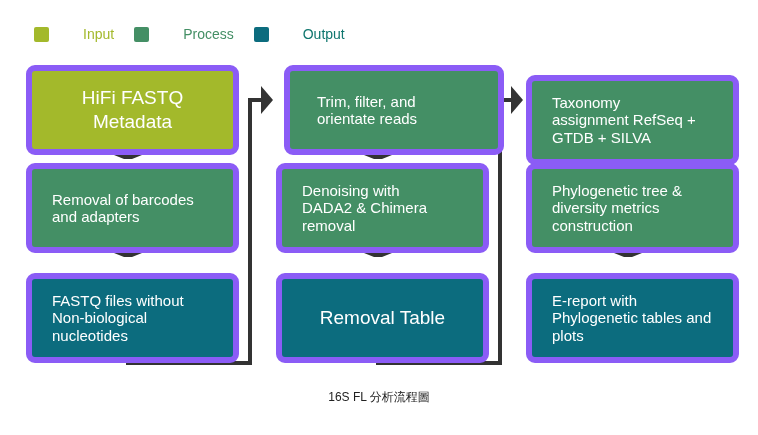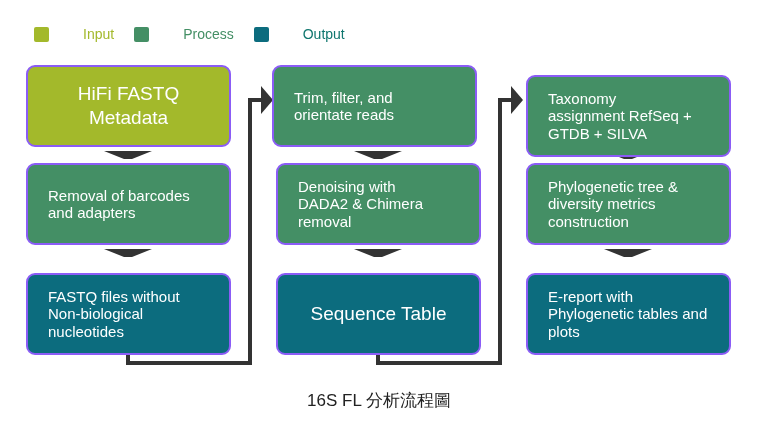--- a/index.html
+++ b/index.html
@@ -4,33 +4,33 @@
 <style>
   html, body { margin: 0; padding: 0; background: #ffffff; }
   body { width: 758px; height: 435px; position: relative; overflow: hidden;
          font-family: "Liberation Sans", "DejaVu Sans", sans-serif; }
 
   .legend { position: absolute; top: 26px; left: 34px; display: flex; gap: 0; }
   .legend-item { display: flex; align-items: center; margin-right: 20px; gap: 25px; }
   .swatch { width: 15px; height: 15px; border-radius: 2px; margin-right: 9px; }
   .legend-label { font-size: 14px; }
 
-  .box { position: absolute; width: 201px; height: 78px; border: 2px solid #8b5cf6;
+  .box { position: absolute; width: 201px; height: 78px; border: 6px solid #8b5cf6;
          border-radius: 9px; color: #ffffff; box-sizing: content-box;
          display: flex; align-items: center; }
   .box .txt { font-size: 15px; line-height: 17.5px; padding-left: 20px; padding-right: 10px; }
   .box.big .txt { font-size: 19px; line-height: 24px; width: 100%; text-align: center; padding: 0; }
   .box.input { background: #a3b92b; }
   .box.process { background: #448f65; }
   .box.output { background: #0c6c7e; margin-top: 12px; }
 
   svg.connectors { position: absolute; left: 0; top: 0; }
 
   .caption { position: absolute; top: 389px; left: 0; width: 758px; text-align: center;
-             font-size: 17px; color: #222; }
+             font-size: 12px; color: #222; }
 </style>
 </head>
 <body>
 
 <div class="legend">
   <div class="legend-item">
     <span class="swatch" style="background:#a3b92b"></span>
     <span class="legend-label" style="color:#a3b92b">Input</span>
   </div>
   <div class="legend-item">
@@ -67,31 +67,31 @@
     </div>
     <div class="box process" style="left: 26px; top: 163px;">
       <div class="txt" style="white-space: pre-line;">Removal of barcodes
 and adapters</div>
     </div>
     <div class="box output" style="left: 26px; top: 261px;">
       <div class="txt" style="white-space: pre-line;">FASTQ files without
 Non-biological
 nucleotides</div>
     </div>
-    <div class="box process" style="left: 272px; top: 65px;">
+    <div class="box process" style="left: 284px; top: 65px; padding-left: 7px;">
       <div class="txt" style="white-space: pre-line;">Trim, filter, and
 orientate reads</div>
     </div>
     <div class="box process" style="left: 276px; top: 163px;">
       <div class="txt" style="white-space: pre-line;">Denoising with
 DADA2 &amp; Chimera
 removal</div>
     </div>
     <div class="box output big" style="left: 276px; top: 261px;">
-      <div class="txt" style="white-space: pre-line;">Sequence Table</div>
+      <div class="txt" style="white-space: pre-line;">Removal Table</div>
     </div>
     <div class="box process" style="left: 526px; top: 75px;">
       <div class="txt" style="white-space: pre-line;">Taxonomy
 assignment RefSeq +
 GTDB + SILVA</div>
     </div>
     <div class="box process" style="left: 526px; top: 163px;">
       <div class="txt" style="white-space: pre-line;">Phylogenetic tree &amp;
 diversity metrics
 construction</div>

